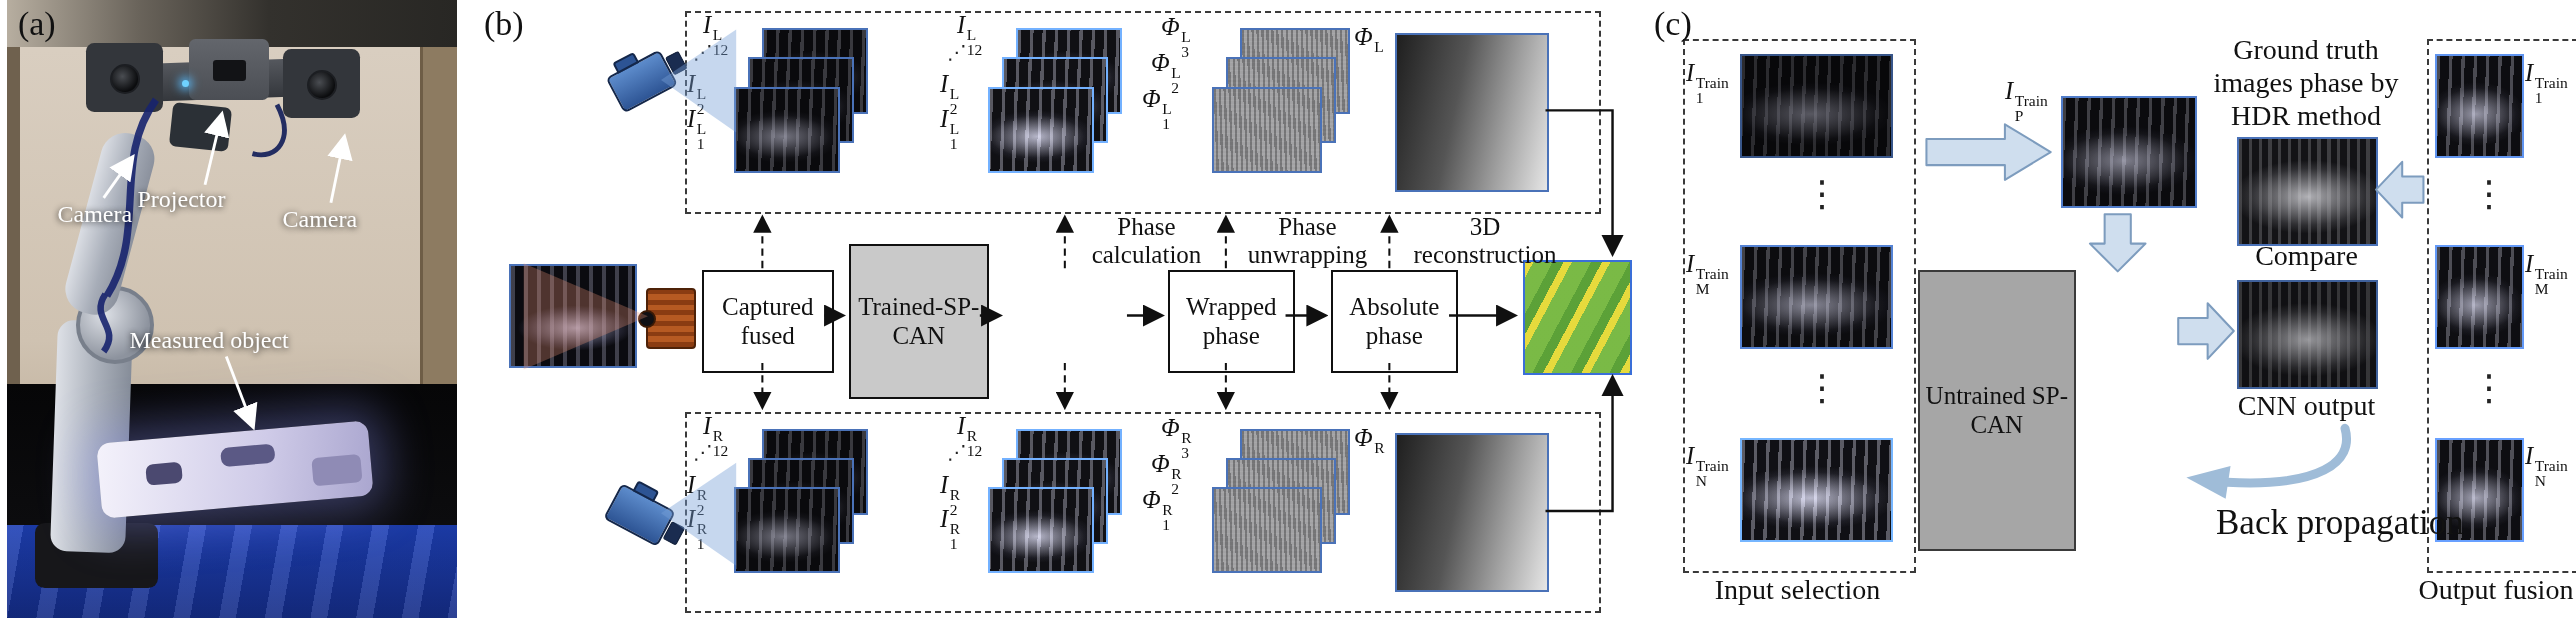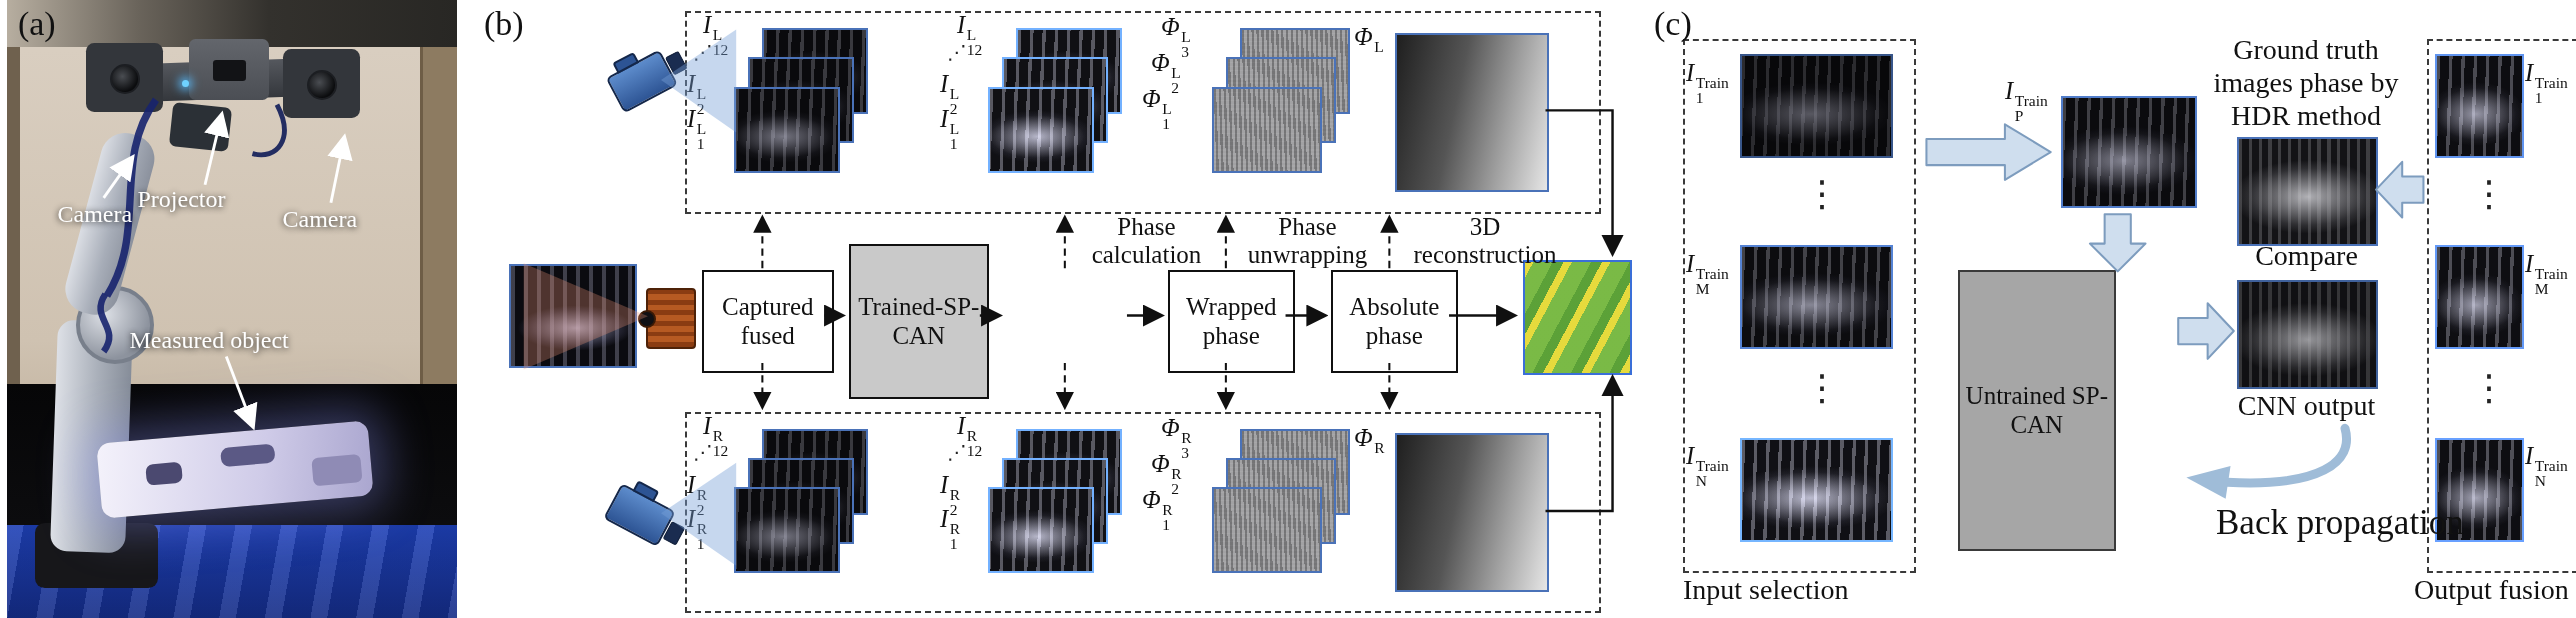--- a/index.html
+++ b/index.html
@@ -15,21 +15,21 @@
   .fringe{background:radial-gradient(ellipse 75% 42% at 46% 58%,rgba(205,205,225,0.55),rgba(80,80,95,0.12) 62%,transparent 76%),repeating-linear-gradient(92deg,rgba(225,225,240,0.22) 0 3.3px,transparent 3.3px 12.3px),#0a0a0d}
   .scene-img{background:radial-gradient(ellipse 62% 30% at 52% 62%,rgba(205,205,240,0.7),rgba(120,120,160,0.2) 60%,transparent 75%),repeating-linear-gradient(90deg,rgba(220,220,250,0.25) 0 4.1px,transparent 4.1px 13px),#0b0b10}
   .wrapped-img{background:repeating-linear-gradient(88deg,rgba(255,255,255,0.18) 0 2.5px,rgba(0,0,0,0.18) 2.5px 4.9px),repeating-linear-gradient(0deg,rgba(255,255,255,0.06) 0 1.6px,transparent 1.6px 4.1px),#8e8e90}
   .absphase{background:linear-gradient(102deg,#1f1f1f 0%,#555 40%,#9f9f9f 70%,#e6e6e6 100%)}
   .green3d{background:repeating-linear-gradient(118deg,rgba(242,222,60,0.9) 0 7.4px,rgba(122,186,70,0.95) 7.4px 24.5px,rgba(90,160,55,0.95) 24.5px 34px),#79b843;border-color:#3a6fd8}
   .part-img{background:radial-gradient(ellipse 70% 45% at 50% 55%,rgba(215,215,220,0.8),rgba(110,110,115,0.3) 60%,transparent 78%),repeating-linear-gradient(90deg,rgba(235,235,240,0.2) 0 3.3px,transparent 3.3px 9.8px),#131316}
   .ml{position:absolute;font-size:24.5px;font-style:italic;white-space:nowrap;z-index:8}
   .ml .ss{display:inline-flex;flex-direction:column;vertical-align:-0.45em;margin-left:1.6px;font-size:15.5px;line-height:0.95;font-style:normal}
   .dots-d{position:absolute;font-size:19.6px;color:#222;line-height:1;z-index:8}
   .dots-v{position:absolute;font-size:36px;color:#222;line-height:1;z-index:8}
-  .caption{position:absolute;font-size:28px;white-space:nowrap;z-index:8}
+  .caption{position:absolute;font-size:28px;text-align:center;white-space:nowrap;z-index:8}
   .ctext{position:absolute;font-size:28px;text-align:center;line-height:1.18;z-index:8}
   .nowrap{white-space:nowrap}
   .camera{position:absolute;width:70px;height:65px;z-index:6}
   .camera .body{position:absolute;left:3.3px;top:14.7px;width:57px;height:36px;background:linear-gradient(#5d8ccc,#2d5494);border:2.5px solid #14274a;border-radius:5.7px}
   .camera .lens{position:absolute;right:-9.8px;top:24.5px;width:13px;height:18px;background:#1a2c50;border:1.6px solid #0e1c36;border-radius:2.5px}
   .camera .knob{position:absolute;left:16.4px;top:4.9px;width:19.6px;height:10.6px;background:#2d5494;border:2.5px solid #14274a;border-radius:3.3px}
   .projector-icon{position:absolute;width:46px;height:57px;background:repeating-linear-gradient(0deg,#8a3c12 0 4.9px,#b65a22 4.9px 10.6px);border:2.5px solid #4e2208;border-radius:4.1px;z-index:6}
   .projector-icon .plens{position:absolute;left:-9.8px;top:19.6px;width:14px;height:14px;border-radius:50%;background:#101014;border:2.5px solid #3a1a06}
   .photo{position:absolute;left:6.5px;top:0;width:450px;height:618px;overflow:hidden;background:#c9bcab;z-index:1}
   .photo-label{position:absolute;color:#fff;font-size:24px;text-shadow:0 0.8px 6.5px rgba(0,0,0,0.9);white-space:nowrap;z-index:12}
@@ -259,21 +259,21 @@
         <span>Train</span>
         <span>N</span>
       </span></span>
   <div class="caption" style="left:1683px;top:574px;width:229px">Input selection</div>
 
   <span class="ml" style="left:2005px;top:77px"><span>I</span><span class="ss">
         <span>Train</span>
         <span>P</span>
       </span></span>
   <div class="imgbox fringe" style="left:2061px;top:96px;width:132px;height:108px;filter:brightness(1.1)"></div>
-  <div class="flowbox dark" style="left:1958px;top:270px;width:147px;height:270px">Untrained SP-CAN</div>
+  <div class="flowbox dark" style="left:1918px;top:270px;width:147px;height:270px">Untrained SP-CAN</div>
 
   <div class="ctext" style="left:2204px;top:33px;width:204px">Ground truth images phase by HDR method</div>
   <div class="imgbox part-img" style="left:2237px;top:137px;width:137px;height:105px"></div>
   <div class="ctext nowrap" style="left:2237px;top:239px;width:139px">Compare</div>
   <div class="imgbox part-img" style="left:2237px;top:280px;width:137px;height:105px;filter:brightness(0.85)"></div>
   <div class="ctext nowrap" style="left:2231px;top:389px;width:151px">CNN output</div>
   <div class="ctext nowrap" style="left:2216px;top:502px;width:204px;font-size:35px">Back propagation</div>
 
   <div class="dashedbox" style="left:2427px;top:39px;width:147px;height:530px"></div>
   <div class="imgbox fringe" style="left:2435px;top:54px;width:85px;height:100px;filter:brightness(1.3)"></div>

